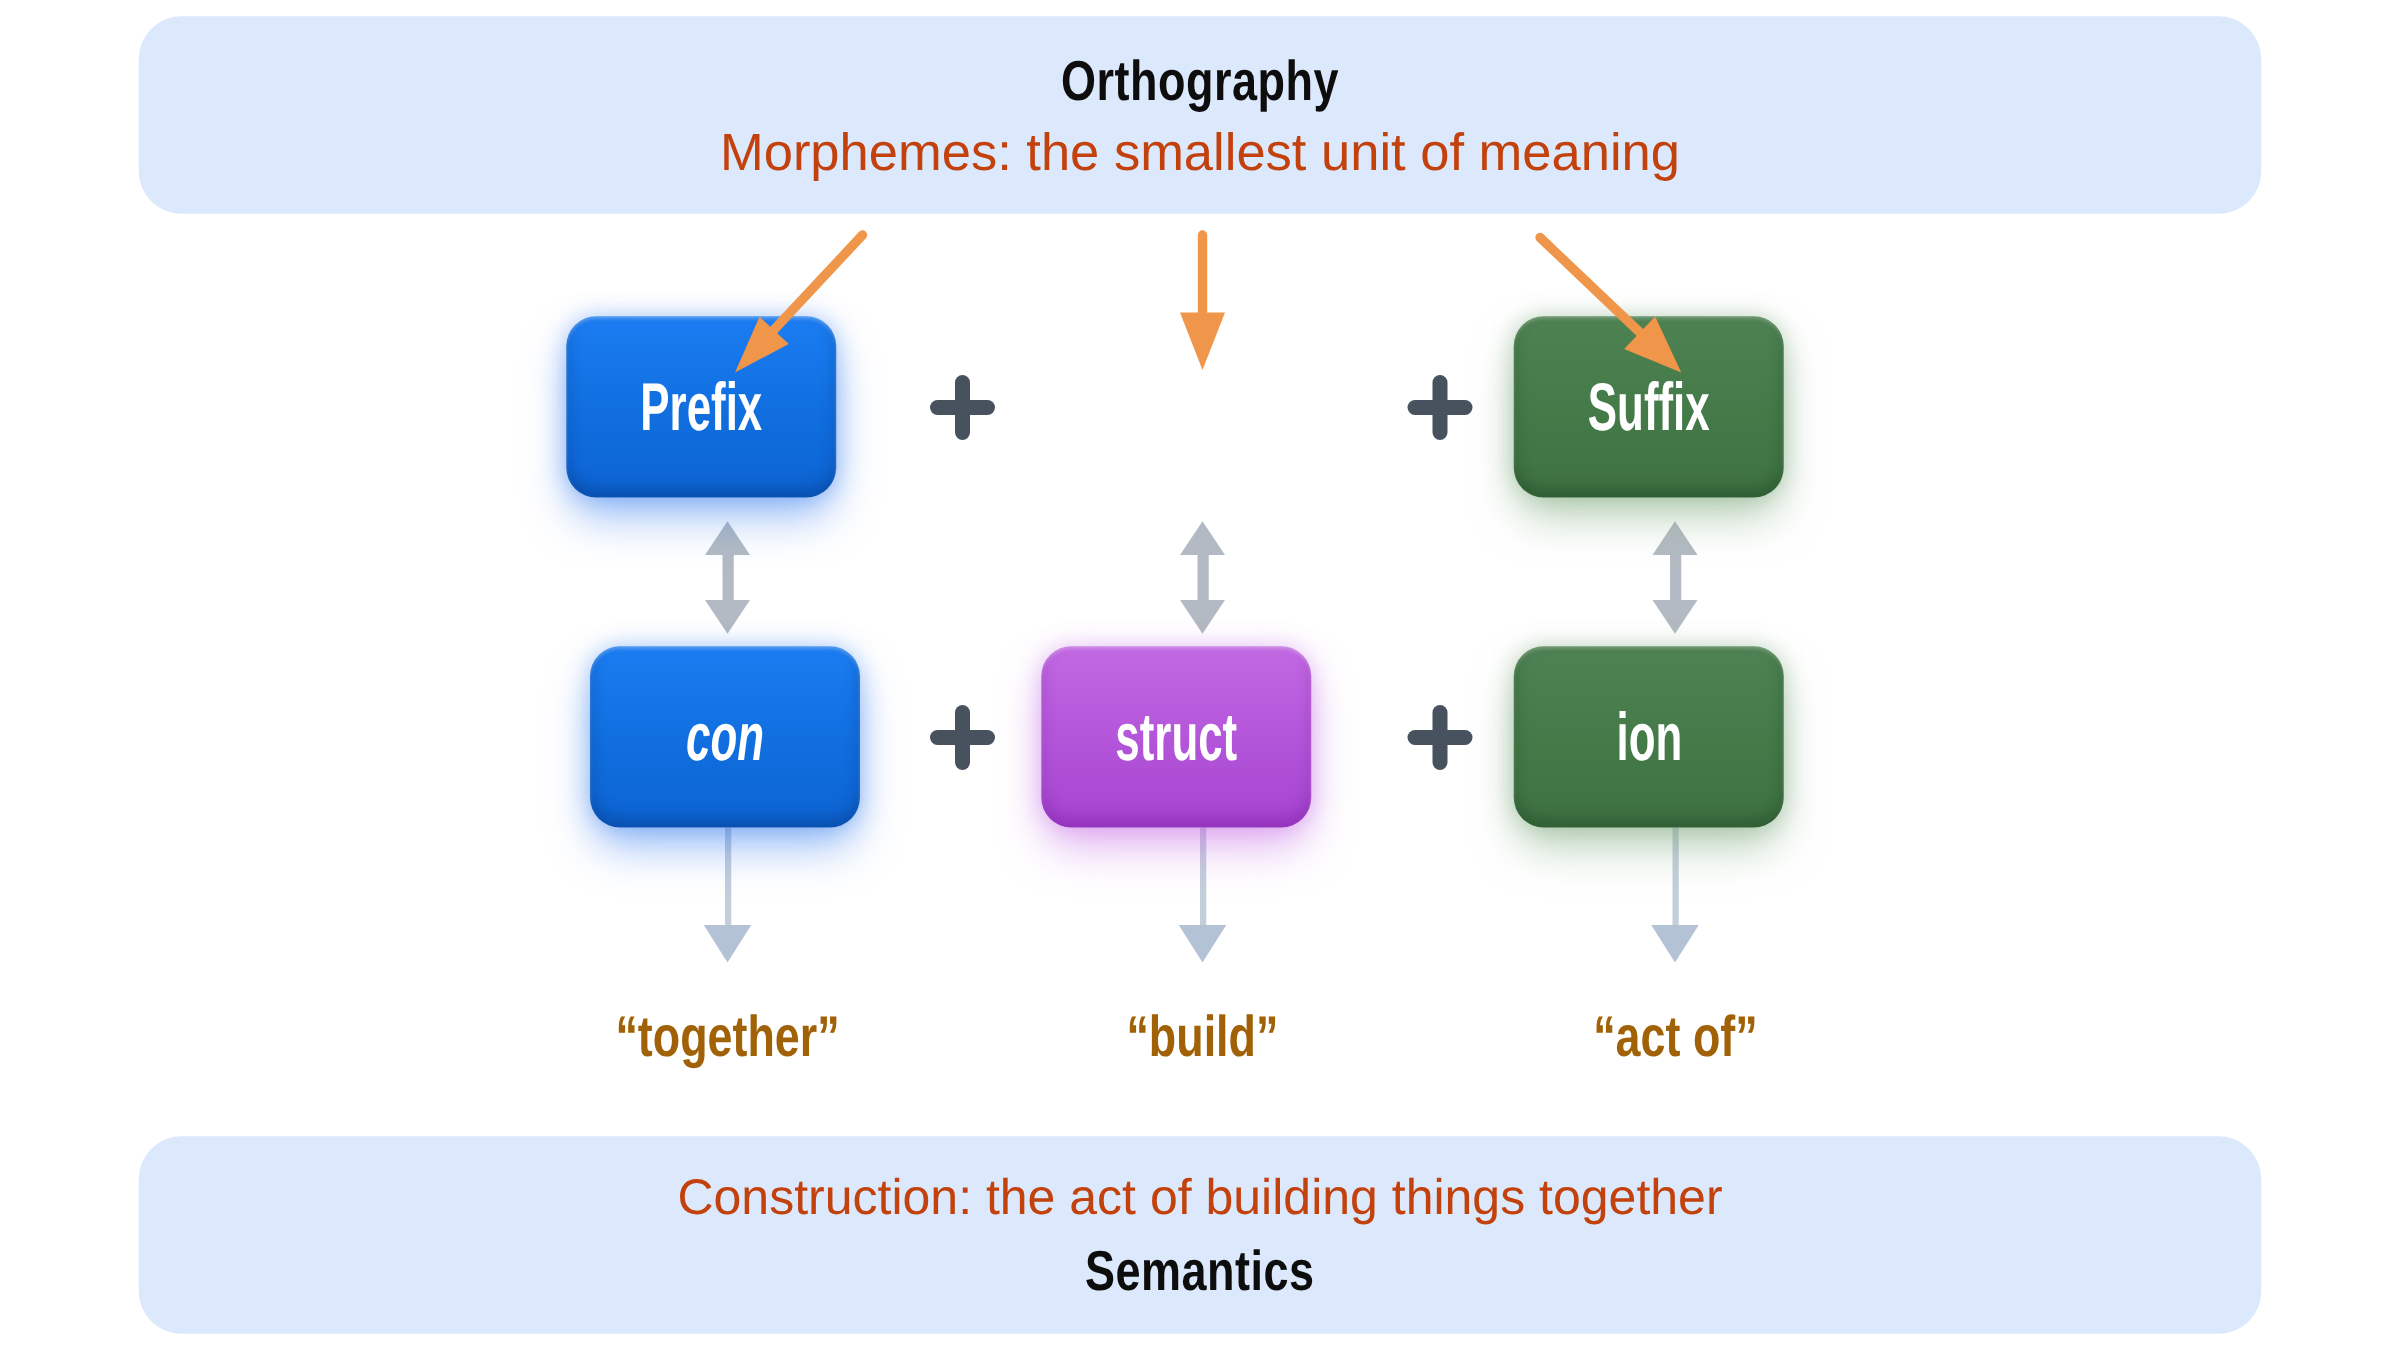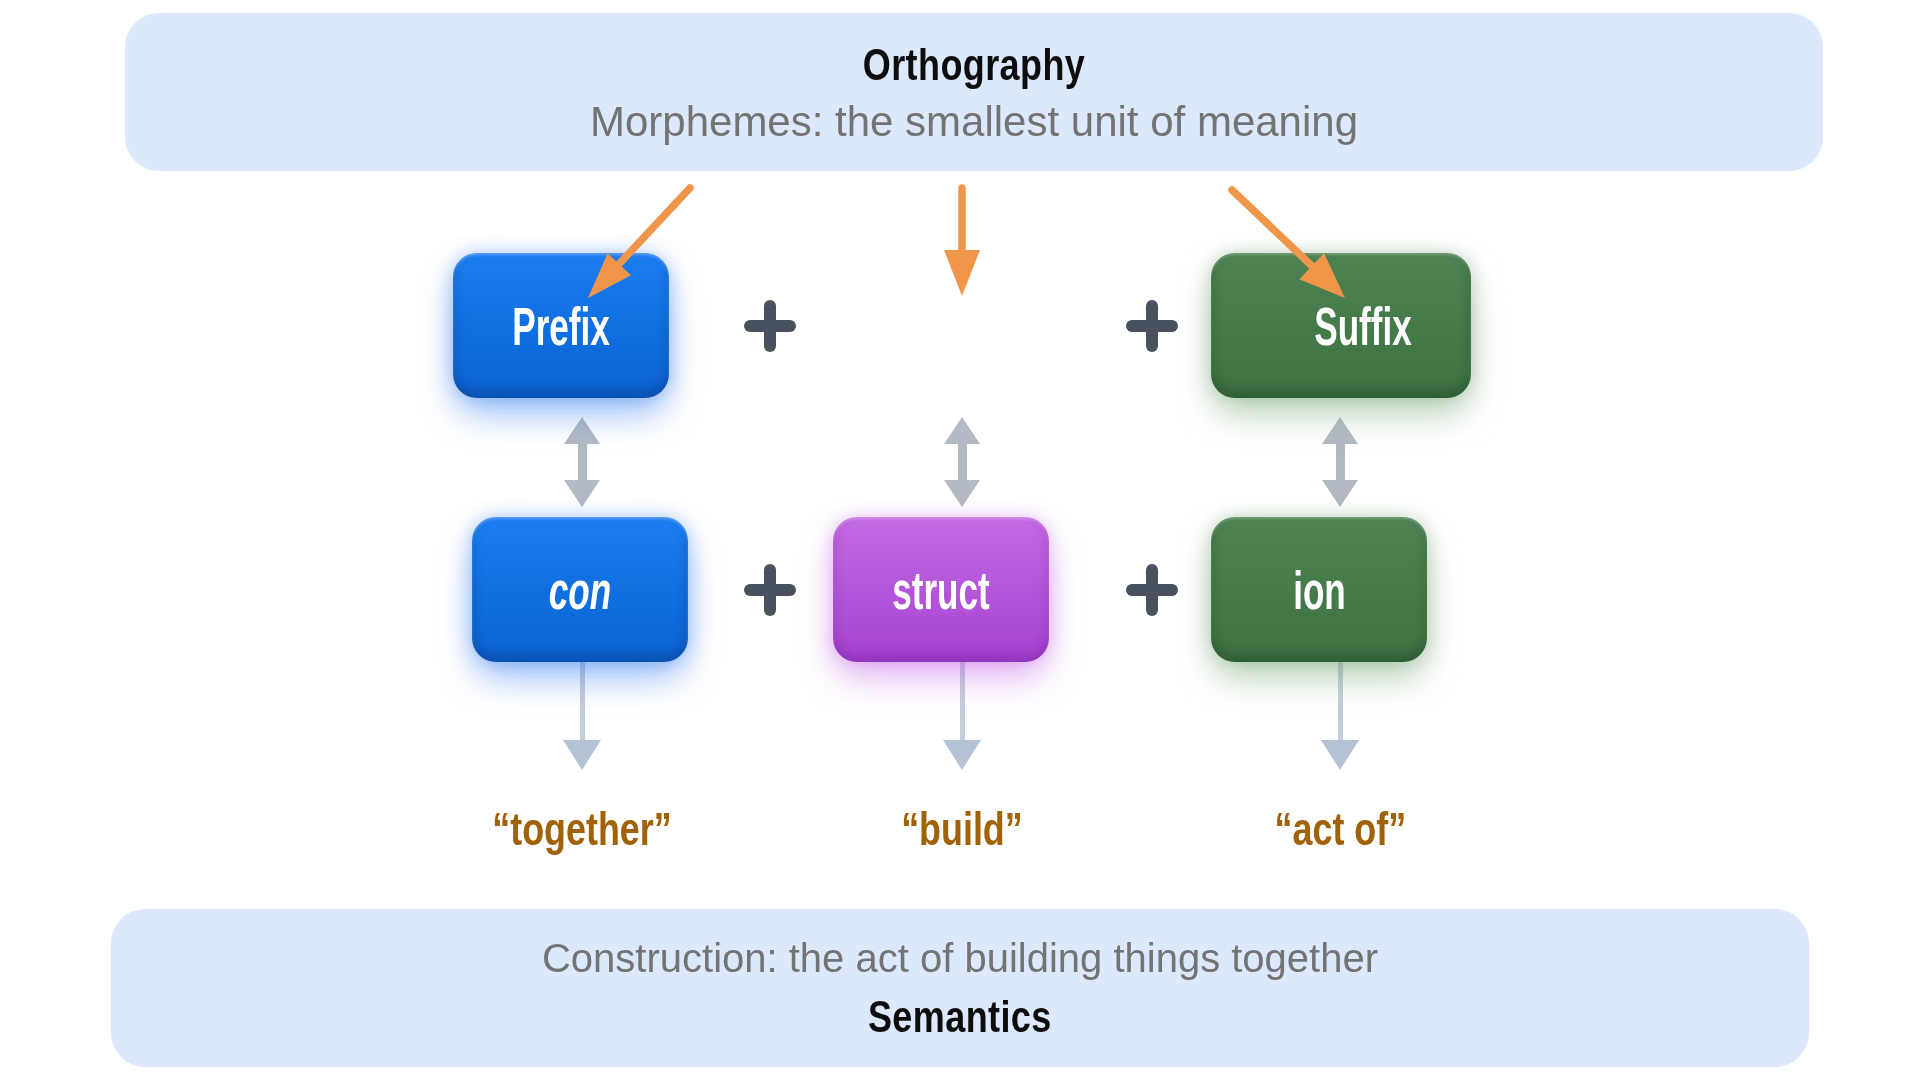--- a/index.html
+++ b/index.html
@@ -6,25 +6,25 @@
   #canvas{
     position:relative;width:1920px;height:1080px;background:#ffffff;overflow:hidden;
     font-family:"Liberation Sans", sans-serif;
   }
   
   .banner{
     position:absolute;left:111px;width:1698px;height:158px;background:#dce9fc;
     border-radius:34px;display:flex;flex-direction:column;align-items:center;
     justify-content:center;z-index:0;
   }
-  .banner.top{top:13px;gap:14px;margin-left:14px;}
+  .banner.top{top:13px;gap:14px;}
   .banner.bottom{top:909px;gap:16px;}
   .cond{display:inline-block;transform:scaleX(0.8);transform-origin:center;}
   .banner-title{font-size:45px;font-weight:700;color:#0d0d0d;line-height:1;letter-spacing:0.5px;}
-  .banner-sub{font-size:42px;font-weight:400;color:#737373;line-height:1;}
+  .banner-sub{font-size:42px;font-weight:400;color:#c2410c;line-height:1;}
   .banner.bottom .banner-sub{font-size:40px;}
   
   .mbox{
     position:absolute;width:216px;height:145px;border-radius:24px;z-index:2;
     display:flex;align-items:center;justify-content:center;color:#ffffff;
   }
   .mbox .lbl{font-size:54px;font-weight:700;transform:scaleX(0.65);transform-origin:center;line-height:1;}
   .mbox.blue{
     background:linear-gradient(180deg,#1b7df2 0%,#106ede 55%,#0d64d2 100%);
     box-shadow:0 18px 36px -4px rgba(45,120,240,0.50),0 0 18px rgba(45,120,240,0.35),
@@ -78,21 +78,21 @@
   <div class="banner bottom">
     <div class="banner-sub">Construction: the act of building things together</div>
     <div class="banner-title">
       <span class="cond">Semantics</span>
     </div>
   </div>
 
   <div class="mbox blue" style="left:453px;top:253px;">
     <span class="lbl">Prefix</span>
   </div>
-  <div class="mbox green" style="left:1211px;top:253px;padding-left:44px;">
+  <div class="mbox green" style="left:1211px;top:253px;">
     <span class="lbl">Suffix</span>
   </div>
 
   <div class="mbox blue" style="left:472px;top:517px;font-style:italic;">
     <span class="lbl">con</span>
   </div>
   <div class="mbox purple" style="left:833px;top:517px;">
     <span class="lbl">struct</span>
   </div>
   <div class="mbox green" style="left:1211px;top:517px;">

